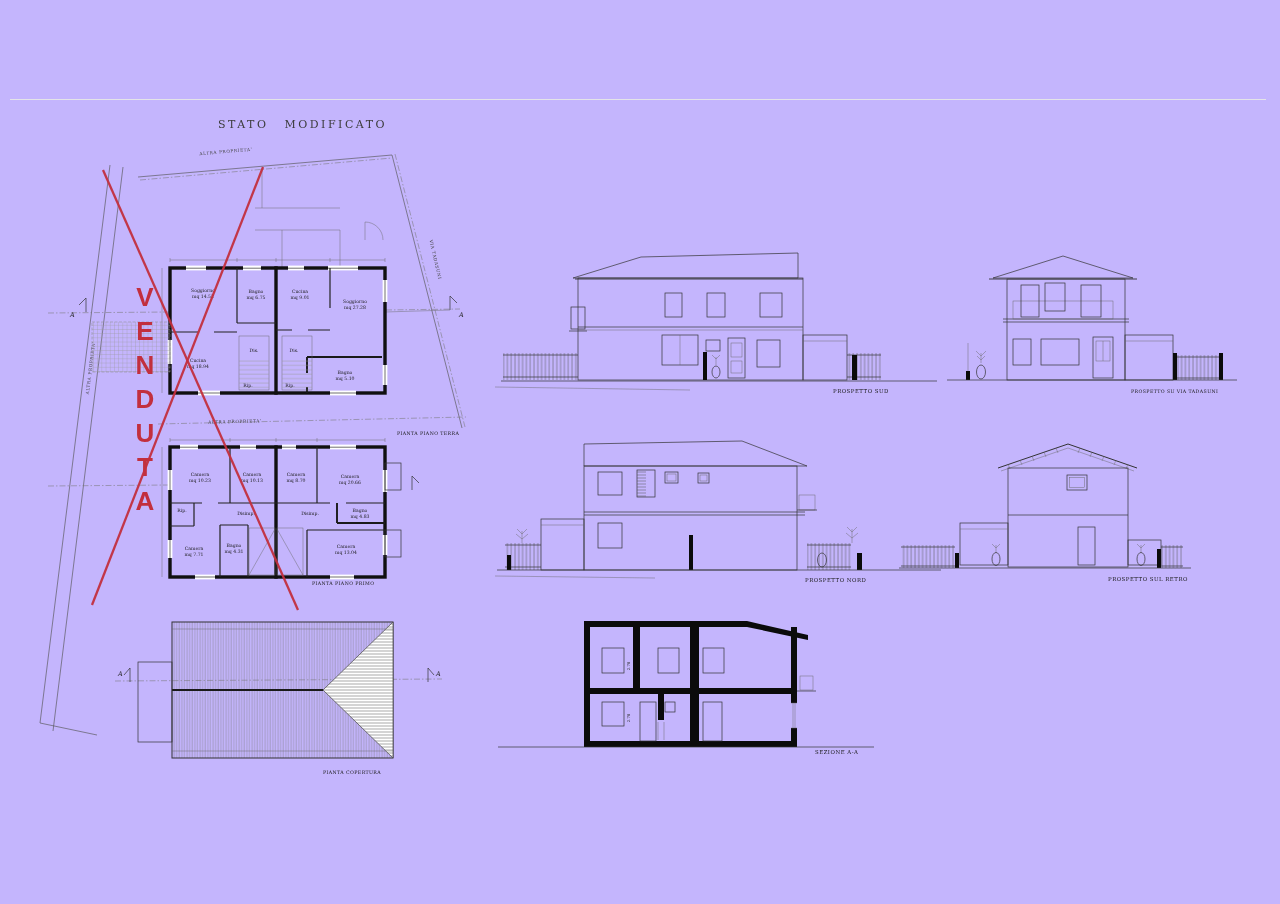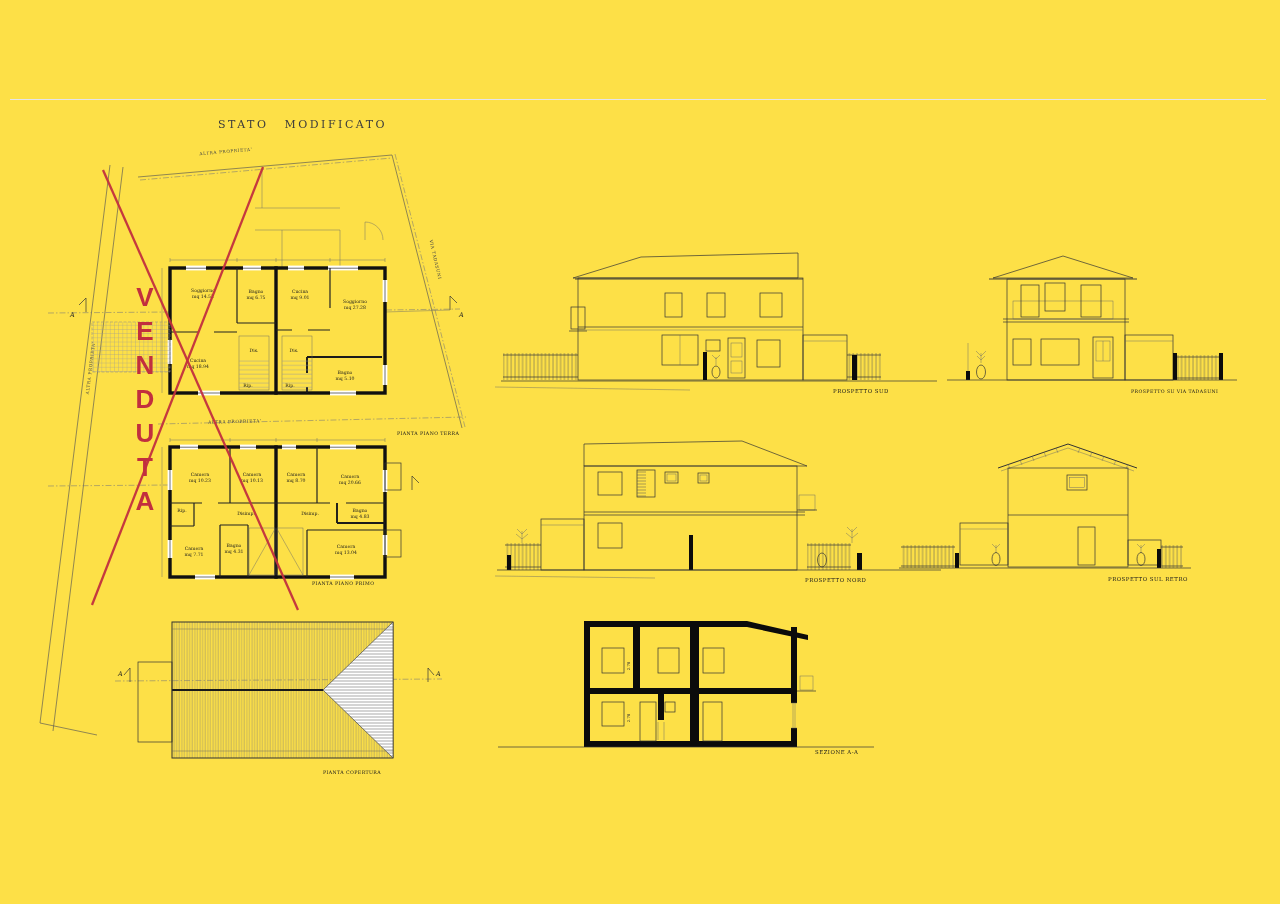--- a/index.html
+++ b/index.html
@@ -1,16 +1,16 @@
 <!DOCTYPE html>
 <html><head>
 <meta charset="utf-8">
 <style>
   html,body{margin:0;padding:0;background:#fff;}
-  #page{position:relative;width:1280px;height:904px;background:#fde047;overflow:hidden;
+  #page{position:relative;width:1280px;height:904px;background:#c4b5fd;overflow:hidden;
         font-family:"DejaVu Serif",serif;}
   .abs{position:absolute;}
   #top-rule{left:10px;top:99px;width:1256px;height:1px;background:#e4e4e8;}
   #sheet-title{left:218px;top:118px;font-size:11px;color:#3c3c3c;letter-spacing:2.5px;word-spacing:10px;}
   #venduta{left:132px;top:282px;height:220px;writing-mode:vertical-rl;text-orientation:upright;
            font-family:"Liberation Sans",sans-serif;font-weight:700;font-size:26px;color:#c22f3e;
            letter-spacing:4px;line-height:1;}
   svg{position:absolute;overflow:visible;}
   
   .thick{stroke:#101010;stroke-width:3.4;fill:none;stroke-linecap:square;}

